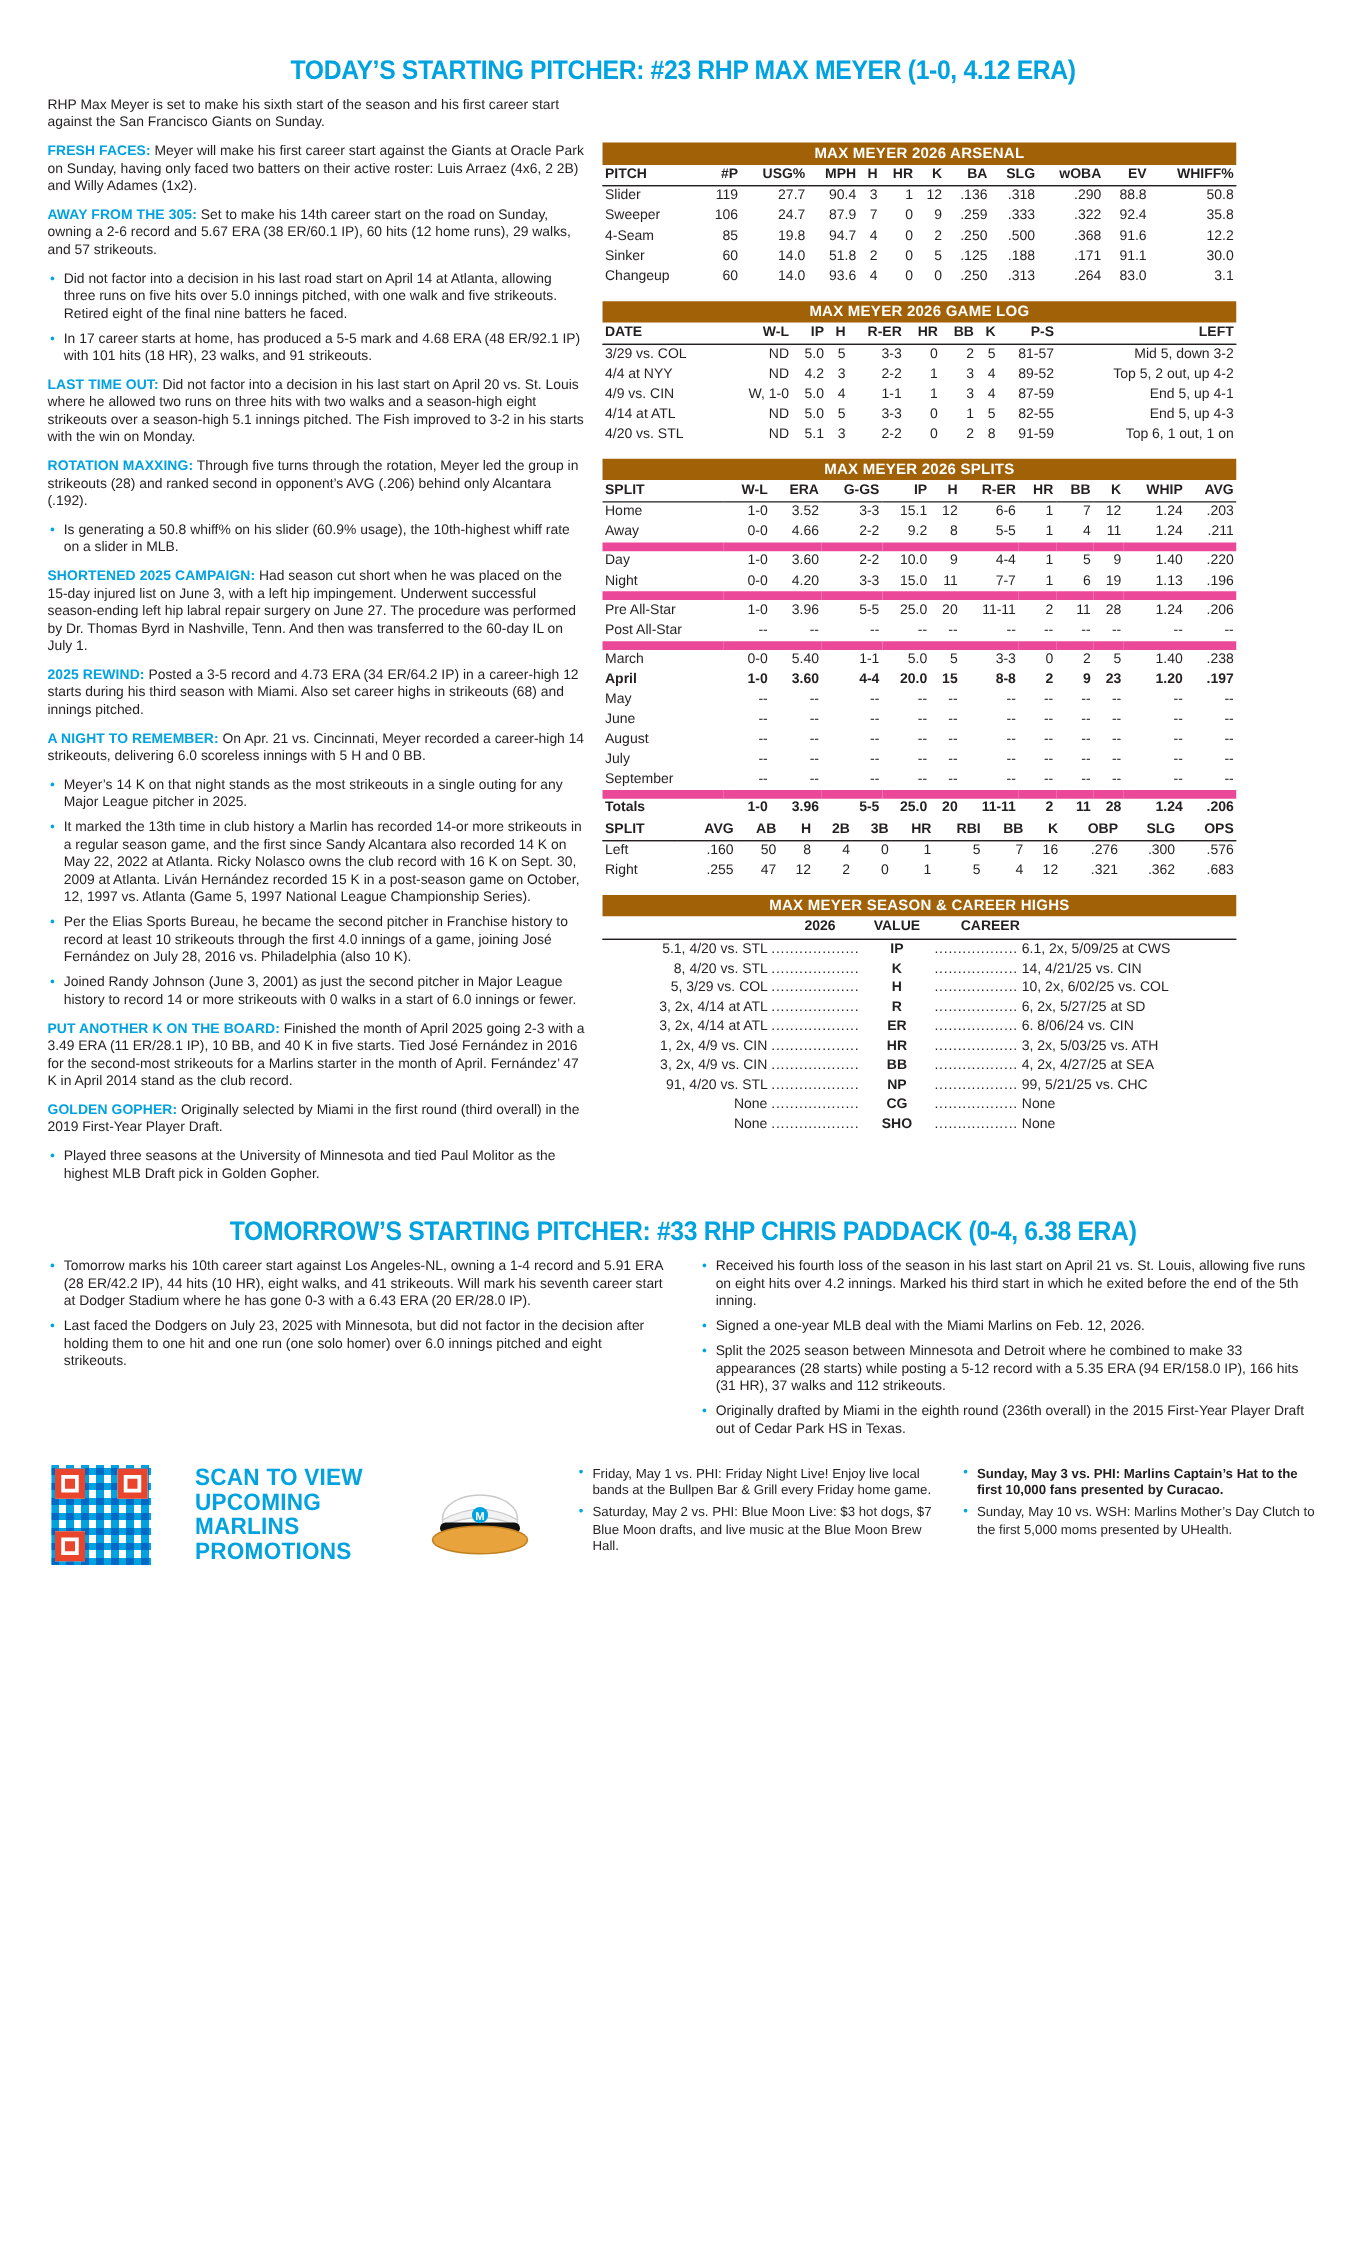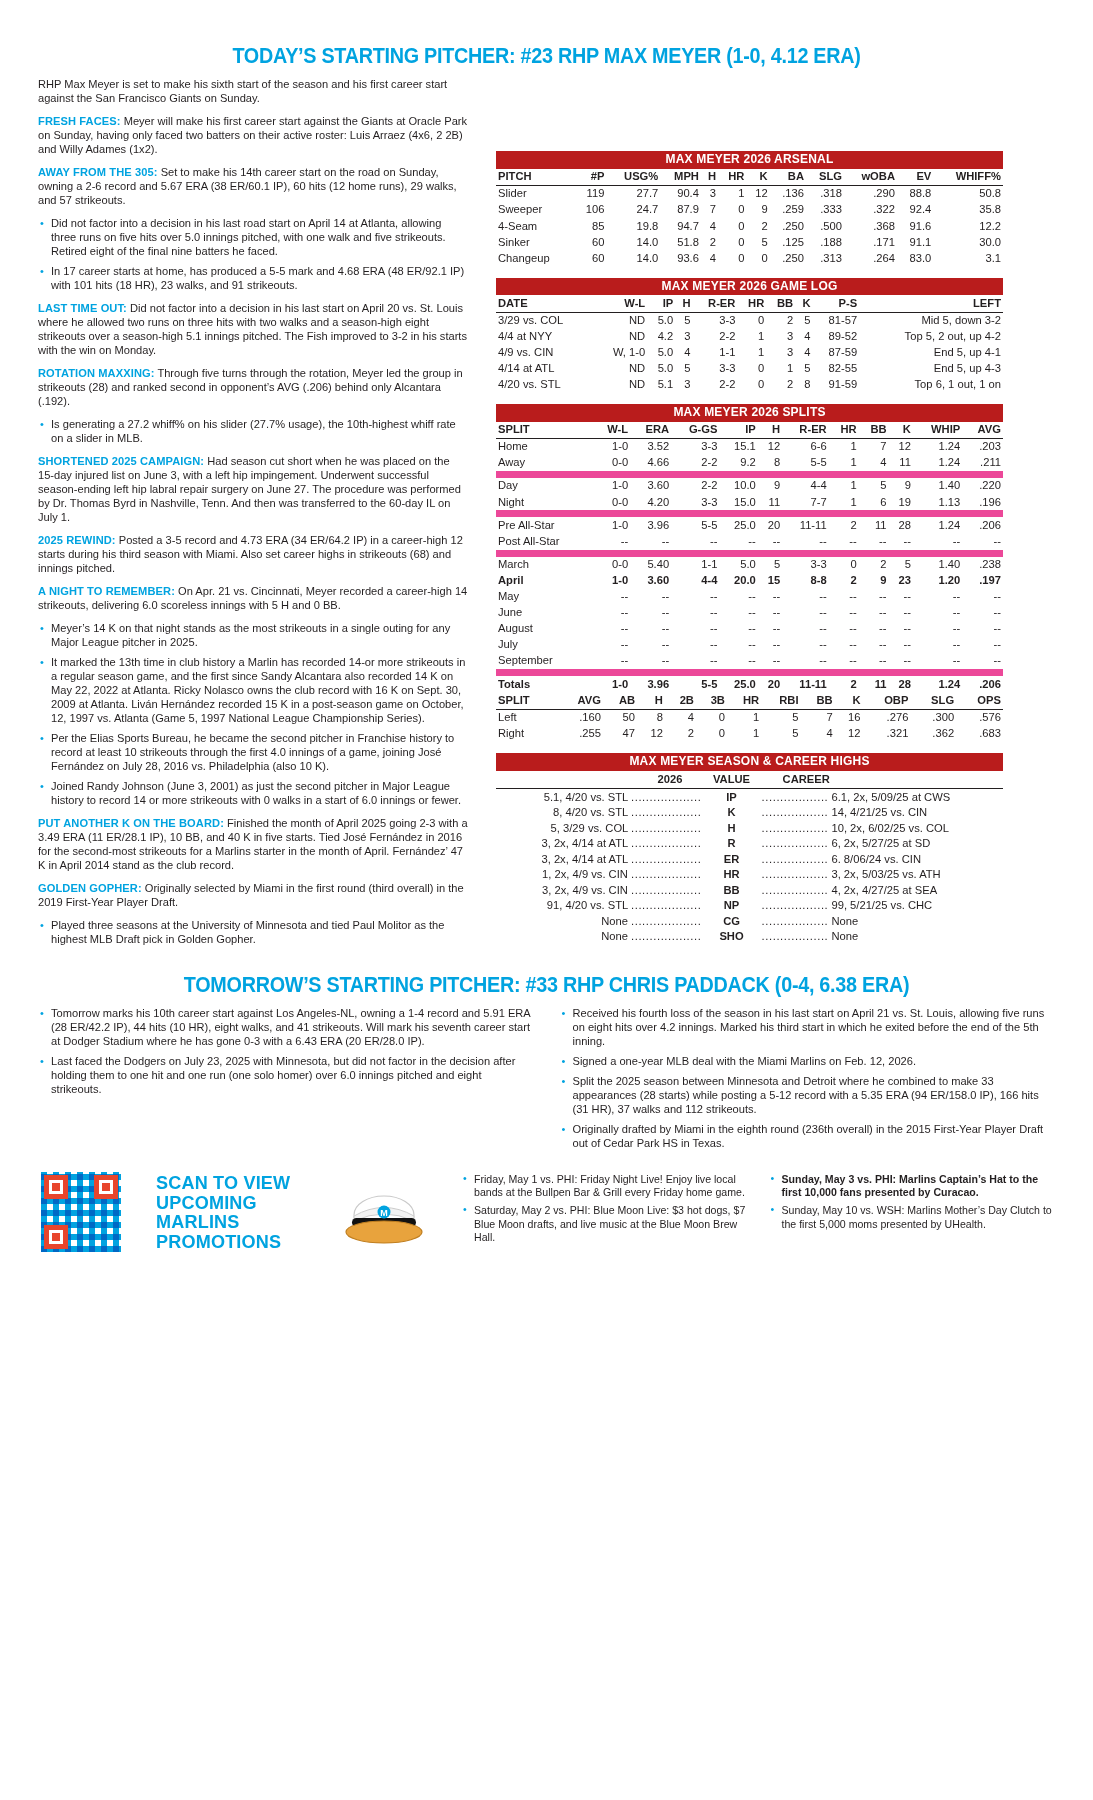--- a/index.html
+++ b/index.html
@@ -25,22 +25,22 @@
     transform: scaleX(0.92);
     padding-top: 44px;
     padding-bottom: 8px;
     white-space: nowrap;
   }
   .section-title.second { padding-top: 18px; }
 
   
   .cols {
     display: flex;
-    gap: 28px;
-    align-items: flex-end;
+    gap: 14px;
+    align-items: center;
   }
   .col-left { width: 430px; flex: 0 0 430px; }
   .col-right { width: 507px; flex: 0 0 507px; }
 
   
   .para {
     font-size: 11.1px;
     line-height: 14.0px;
     margin-bottom: 9px;
     text-align: left;
@@ -63,21 +63,21 @@
     position: absolute;
     left: 2px;
     top: -0.5px;
     color: #00a3e0;
     font-size: 11px;
   }
 
   
   .tbl-block { margin-bottom: 11px; }
   .tbl-title {
-    background: #b91c1c;
+    background: #a16207;
     color: #ffffff;
     font-weight: bold;
     font-size: 12px;
     text-align: center;
     letter-spacing: 0.2px;
     padding: 2px 0 2.5px 0;
     line-height: 13px;
   }
   table.stat {
     width: 100%;
@@ -207,21 +207,21 @@
 
       <p class="para">
         <span class="lead">LAST TIME OUT:</span><span> Did not factor into a decision in his last start on April 20 vs. St. Louis where he allowed two runs on three hits with two walks and a season-high eight strikeouts over a season-high 5.1 innings pitched. The Fish improved to 3-2 in his starts with the win on Monday.</span>
       </p>
 
       <p class="para">
         <span class="lead">ROTATION MAXXING:</span><span> Through five turns through the rotation, Meyer led the group in strikeouts (28) and ranked second in opponent’s AVG (.206) behind only Alcantara (.192).</span>
       </p>
 
       <ul class="bullets">
-        <li>Is generating a 27.2 whiff% on his slider (27.7% usage), the 10th-highest whiff rate on a slider in MLB.</li>
+        <li>Is generating a 50.8 whiff% on his slider (60.9% usage), the 10th-highest whiff rate on a slider in MLB.</li>
       </ul>
 
       <p class="para">
         <span class="lead">SHORTENED 2025 CAMPAIGN:</span><span> Had season cut short when he was placed on the 15-day injured list on June 3, with a left hip impingement. Underwent successful season-ending left hip labral repair surgery on June 27. The procedure was performed by Dr. Thomas Byrd in Nashville, Tenn. And then was transferred to the 60-day IL on July 1.</span>
       </p>
 
       <p class="para">
         <span class="lead">2025 REWIND:</span><span> Posted a 3-5 record and 4.73 ERA (34 ER/64.2 IP) in a career-high 12 starts during his third season with Miami. Also set career highs in strikeouts (68) and innings pitched.</span>
       </p>
 

